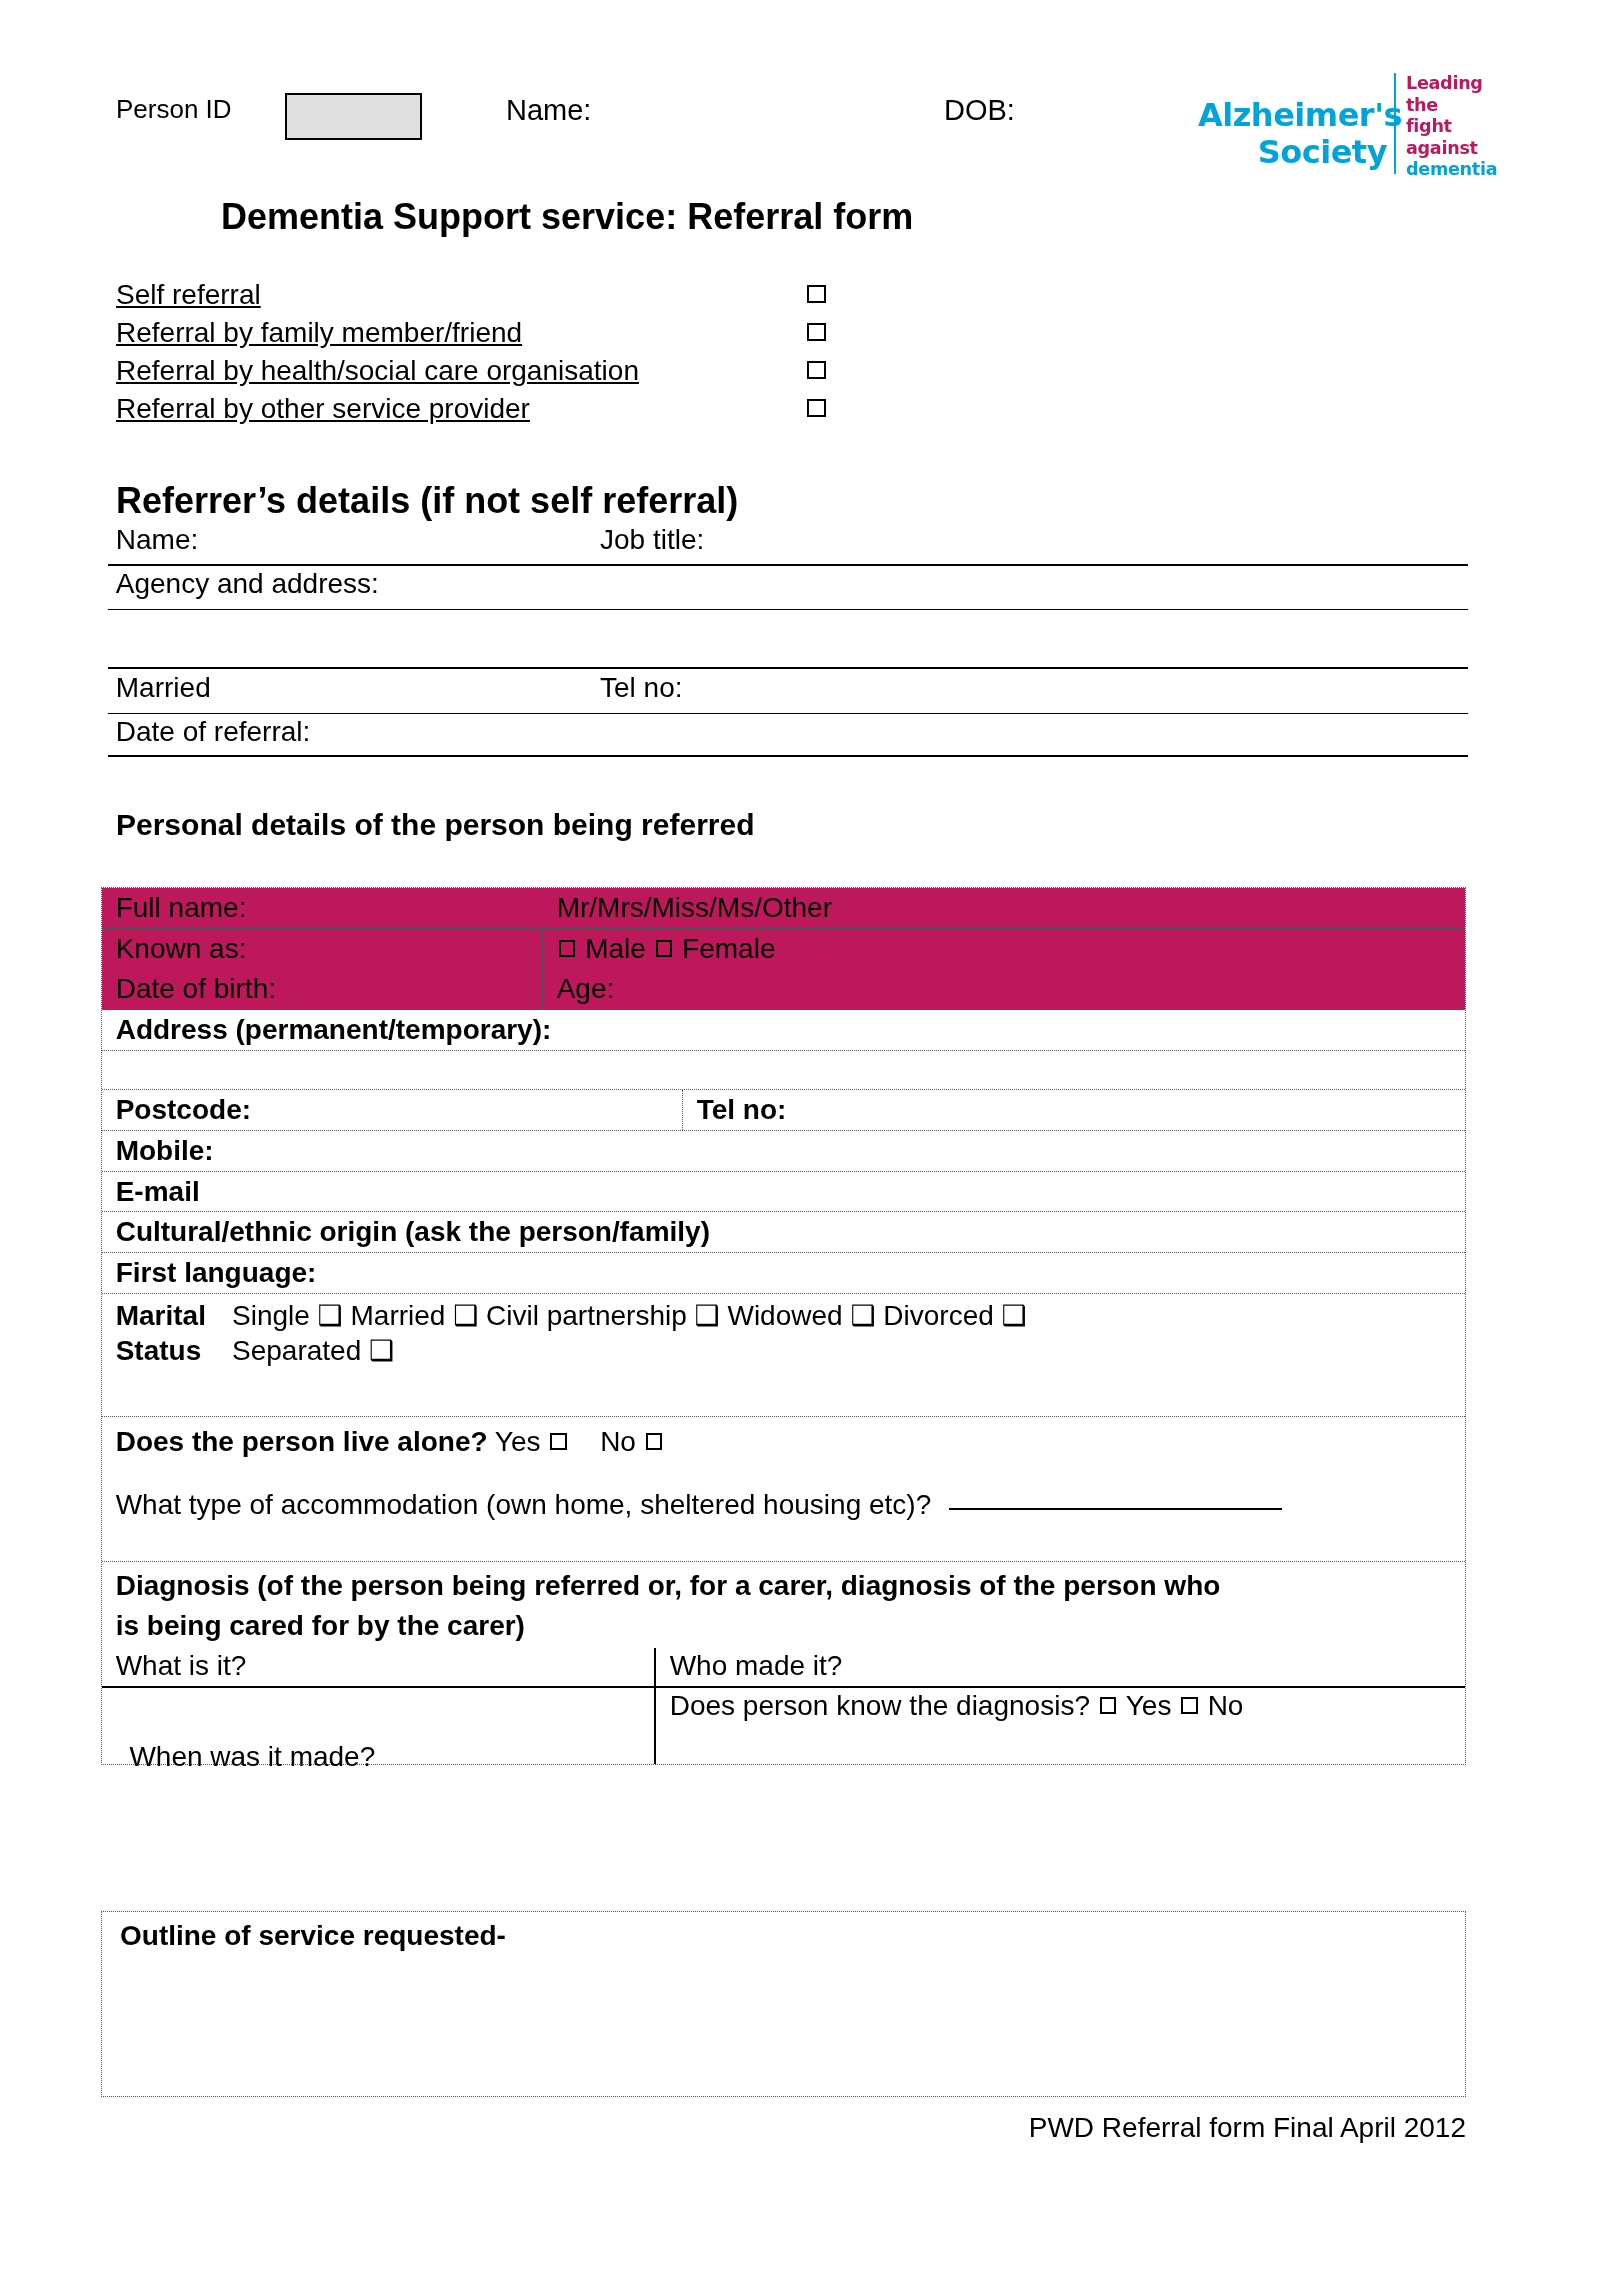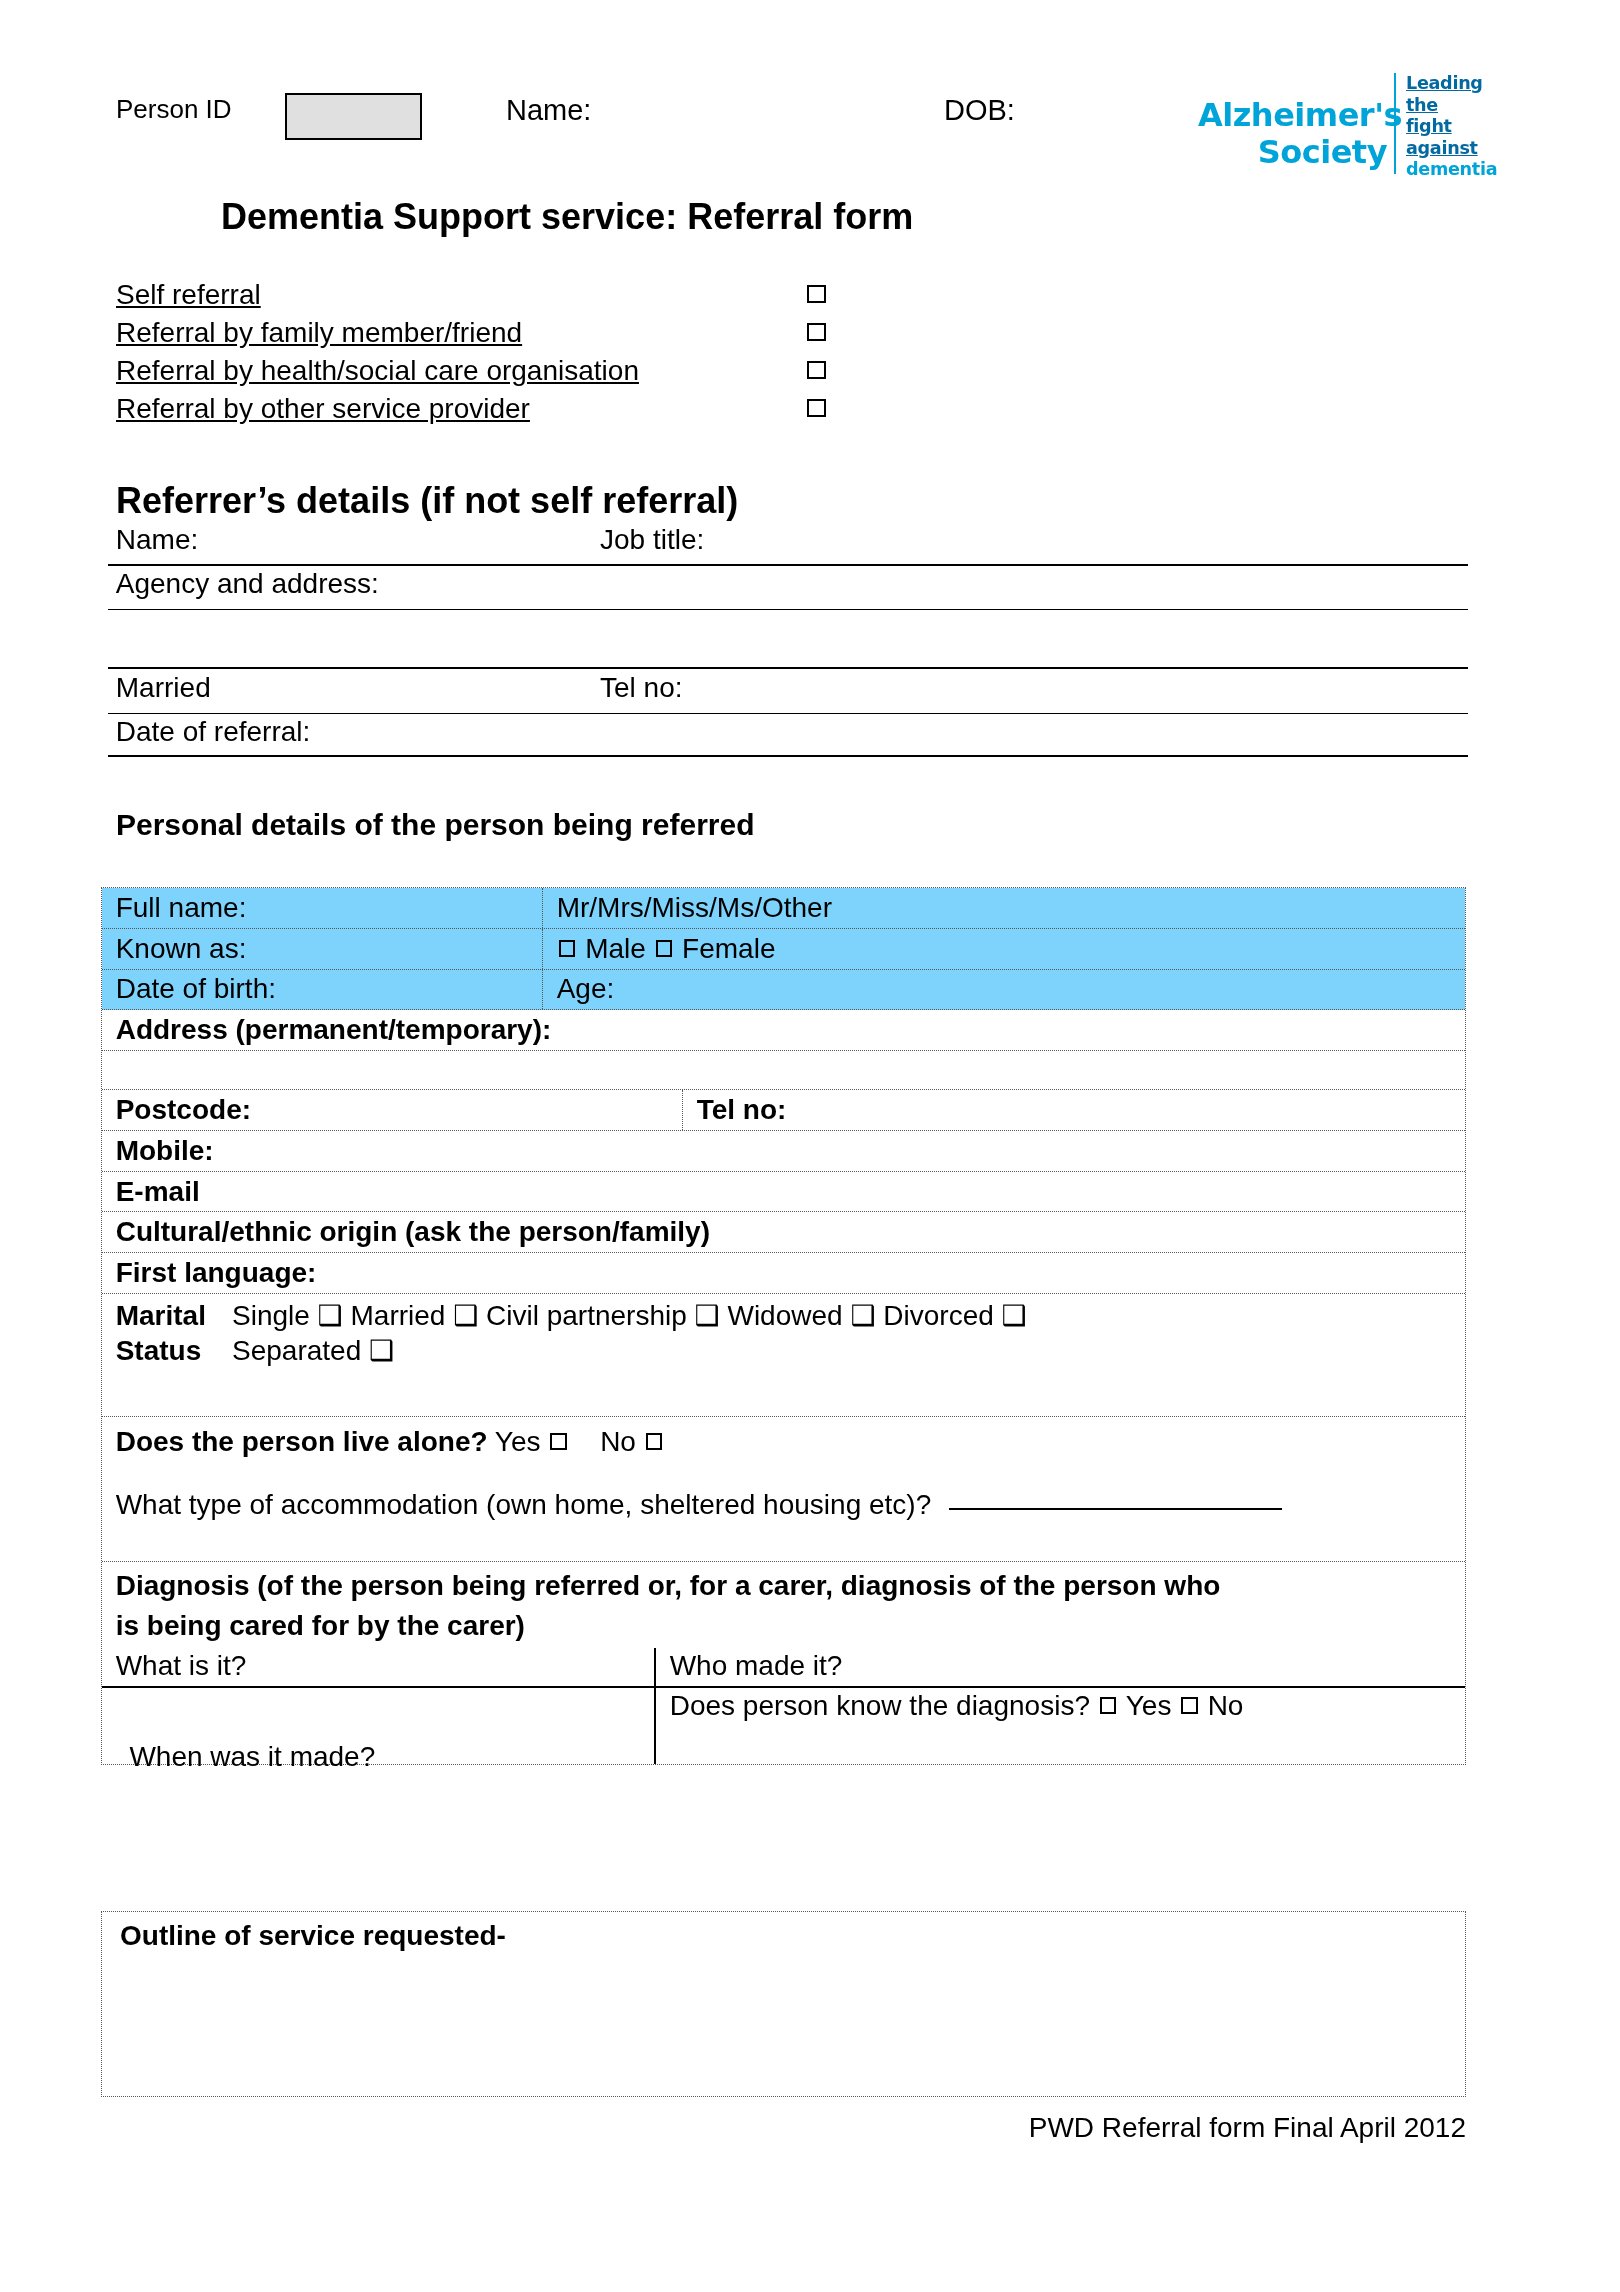--- a/index.html
+++ b/index.html
@@ -107,21 +107,21 @@
     width: 98px;
   }
   .logo-right span {
     display: block;
     font-family: "DejaVu Sans", sans-serif;
     font-weight: bold;
     font-size: 17.6px;
     line-height: 21.6px;
     letter-spacing: -0.3px;
   }
-  .tag-green { color: #0369a1; text-decoration: underline; }
+  .tag-green { color: #be185d; }
   .tag-cyan { color: #00a4d9; }
 
   
   .form-title {
     position: absolute;
     left: 221px;
     top: 196px;
     font-size: 36px;
     font-weight: bold;
     white-space: nowrap;
@@ -202,21 +202,21 @@
     border: 1px dotted #555;
     box-sizing: border-box;
   }
   .pd-row {
     position: relative;
     border-bottom: 1px dotted #555;
     box-sizing: border-box;
     display: flex;
   }
   .pd-row:last-child { border-bottom: none; }
-  .pd-row.shaded { background: #7dd3fc; }
+  .pd-row.shaded { background: #be185d; }
   .pd-cell {
     position: relative;
     font-size: 28px;
     padding: 3.9px 0 3.9px 13.7px;
     box-sizing: border-box;
     white-space: nowrap;
   }
   .pd-cell.b { font-weight: bold; }
   .pd-col-l { width: 441px; border-right: 1px dotted #555; }
   .pd-col-r { flex: 1; }

